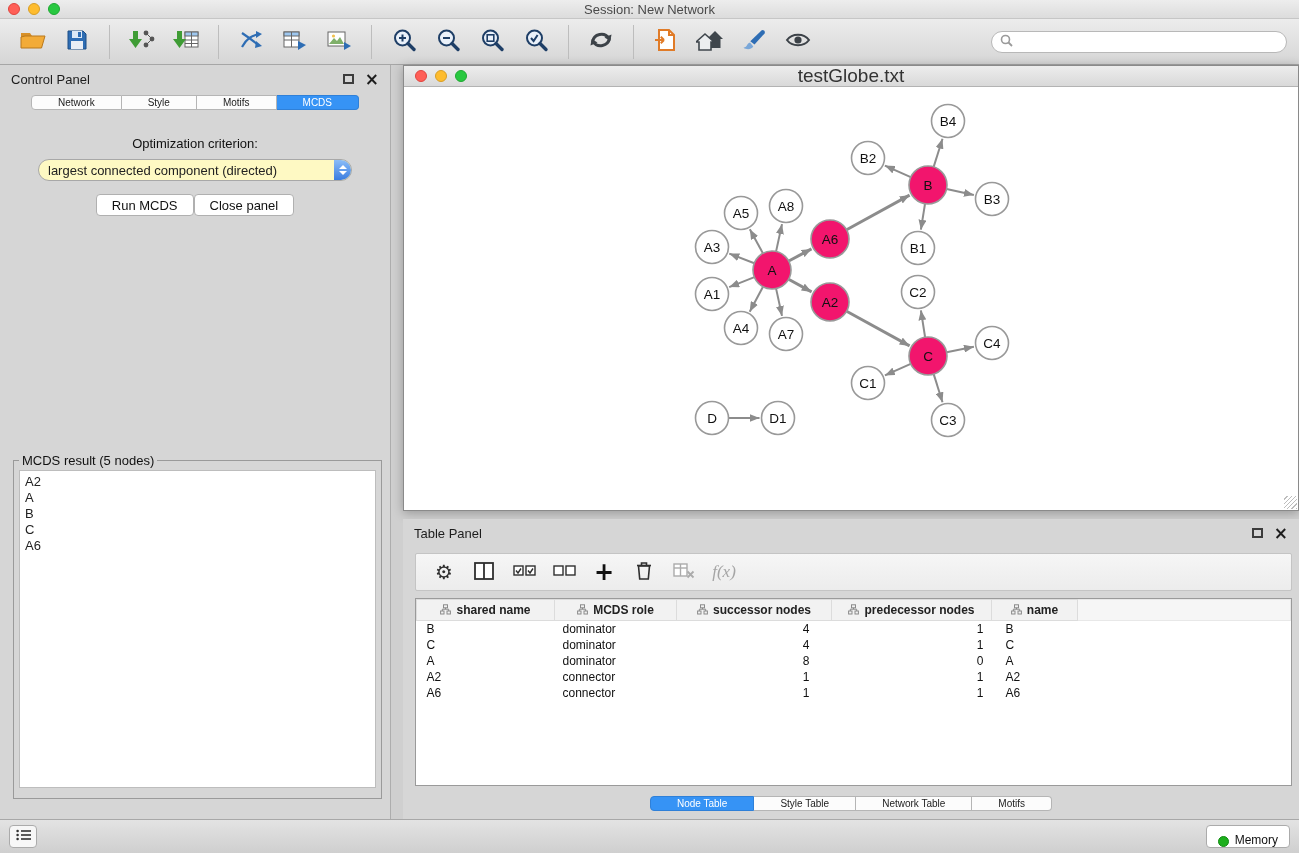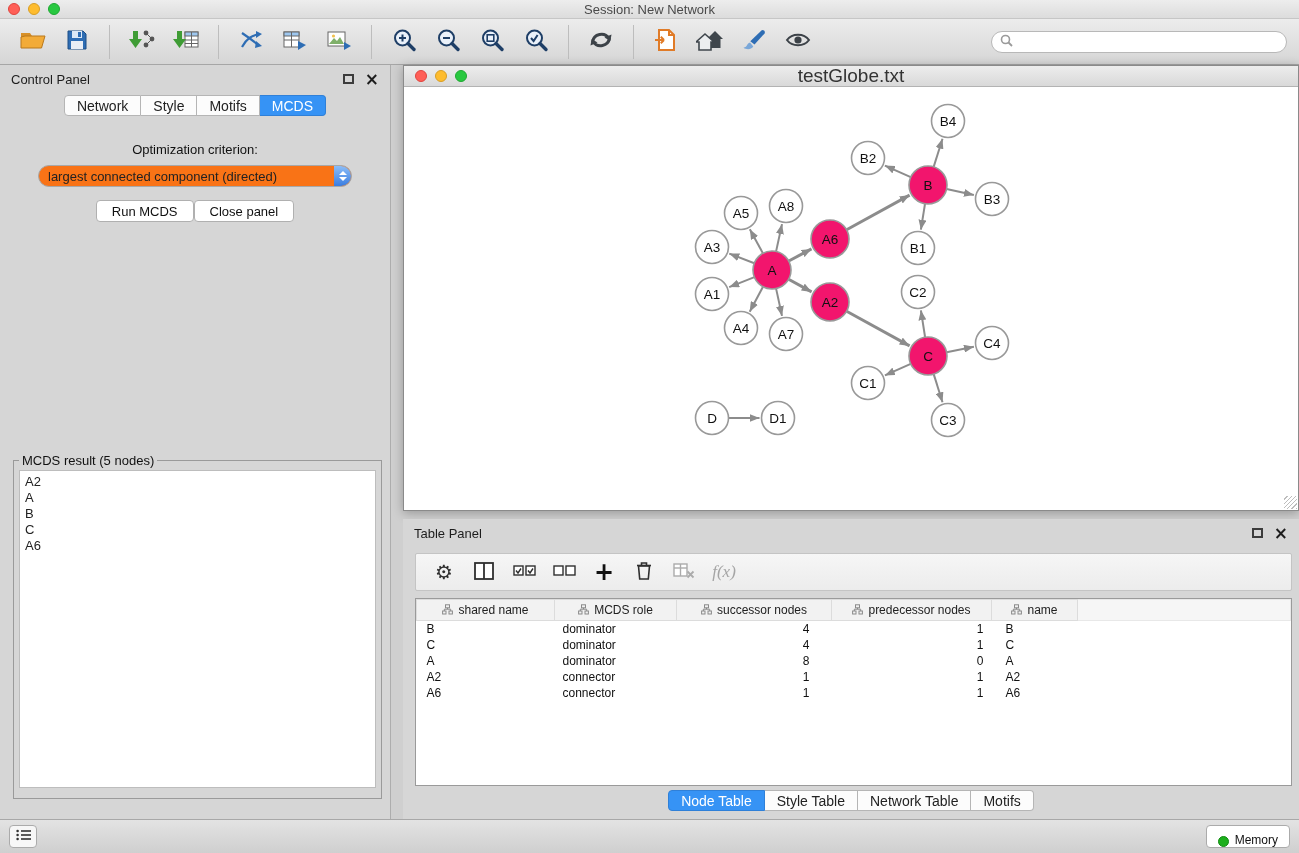--- a/index.html
+++ b/index.html
@@ -23,30 +23,30 @@
   .glyph{font-family:"DejaVu Sans",sans-serif;line-height:1}
   .search-wrap{margin-left:auto;width:296px;height:22px;background:#fff;border:1px solid #b8b8b8;border-radius:12px;display:flex;align-items:center;padding:0 8px;gap:5px}
   .search-wrap input{border:none;outline:none;flex:1;font-size:12px;background:transparent;font-family:"Liberation Sans",sans-serif}
 
   
   .panel-header{height:28px;display:flex;align-items:center;padding:0 11px;font-size:13px;color:#1d1d1d}
   .panel-controls{margin-left:auto;display:flex;gap:11px;align-items:center}
   .float-btn{width:11px;height:10px;border:2px solid #3c3c3c;background:transparent}
   .close-btn{font-size:17px;font-weight:bold;color:#1d1d1d;line-height:1;background:none;border:none;font-family:"DejaVu Sans",sans-serif}
   .seg-tabs{display:flex;justify-content:center}
-  .seg-tab{height:21px;padding:0 12px;background:#fcfcfc;border:1px solid #b5b5b5;border-left:none;display:flex;align-items:center;font-size:14px;color:#222;cursor:default}
+  .seg-tab{height:15px;padding:0 26px;background:#fcfcfc;border:1px solid #b5b5b5;border-left:none;display:flex;align-items:center;font-size:10px;color:#222;cursor:default}
   .seg-tab:first-child{border-left:1px solid #b5b5b5;border-radius:4px 0 0 4px}
   .seg-tab:last-child{border-radius:0 4px 4px 0}
   .seg-tab.active{background:#3693f5;border-color:#2f80d8;color:#fff}
 
   
   .control-panel{position:absolute;left:0;top:65px;width:391px;height:754px;background:#d6d6d6;border-right:1px solid #adadad}
   .cp-tabs{margin-top:2px}
   .opt-label{text-align:center;margin-top:26px;font-size:13px;color:#111}
-  .dropdown{margin:8px auto 0;width:314px;height:22px;background:#f97316;border:1px solid #a8a8a8;border-radius:11px;display:flex;align-items:center;position:relative;padding:0 22px 0 9px;font-size:13px;white-space:nowrap;overflow:hidden}
+  .dropdown{margin:8px auto 0;width:314px;height:22px;background:#fef9c3;border:1px solid #a8a8a8;border-radius:11px;display:flex;align-items:center;position:relative;padding:0 22px 0 9px;font-size:13px;white-space:nowrap;overflow:hidden}
   .dd-btn{position:absolute;right:0;top:0;width:17px;height:20px;background:linear-gradient(#8bbdf8,#3a7de0);border-radius:0 2px 2px 0;display:flex;flex-direction:column;align-items:center;justify-content:center;gap:2px}
   .dd-arrow-up{width:0;height:0;border-left:4px solid transparent;border-right:4px solid transparent;border-bottom:4px solid #fff}
   .dd-arrow-down{width:0;height:0;border-left:4px solid transparent;border-right:4px solid transparent;border-top:4px solid #fff}
   .cp-buttons{display:flex;justify-content:center;gap:0;margin-top:13px}
   .cp-btn{height:22px;padding:0 15px;background:#fff;border:1px solid #b0b0b0;border-radius:4px;font-size:13px;font-family:"Liberation Sans",sans-serif;color:#111}
   .result-box{position:absolute;left:13px;top:388px;width:369px;height:346px;border:1px solid #9a9a9a;padding:2px 5px 8px}
   .result-box legend{font-size:13px;padding:0 3px;color:#111}
   .result-list{background:#fff;border:1px solid #bdbdbd;height:calc(100% - 2px);padding:3px 5px;font-size:13px;line-height:16px;overflow:hidden}
 
   
@@ -56,21 +56,21 @@
   .nw-canvas{position:relative;width:100%;height:423px;background:#fff;overflow:hidden}
   .resize-grip{position:absolute;right:1px;bottom:1px;width:13px;height:13px;background:repeating-linear-gradient(135deg,transparent 0 2px,#bdbdbd 2px 3px)}
 
   
   .table-panel{position:absolute;left:403px;top:519px;width:896px;height:300px;background:#d6d6d6}
   .tp-toolbar{margin:6px 7px 0 12px;height:38px;background:linear-gradient(#f6f6f6,#ececec);border:1px solid #c4c4c4;border-radius:2px;display:flex;align-items:center;padding:0 10px;gap:4px}
   .tp-tool{width:36px;height:32px;display:flex;align-items:center;justify-content:center;background:transparent;border:none}
   .fx{font-family:Liberation Serif, serif;font-style:italic;font-size:17px;color:#a5a5a5}
   .tp-table-wrap{position:absolute;left:12px;right:7px;top:79px;height:188px;background:#fff;border:1px solid #9a9a9a;overflow:hidden}
   table.node-table{border-collapse:collapse;table-layout:fixed;width:100%;font-size:12px}
-  .node-table th{background:#f2f2f2;border:1px solid #dcdcdc;height:21px;font-weight:normal;color:#222;padding:0;font-size:12px;white-space:nowrap}
+  .node-table th{background:#f2f2f2;border:1px solid #dcdcdc;height:21px;font-weight:bold;color:#222;padding:0;font-size:12px;white-space:nowrap}
   .node-table th.filler{background:#f6f6f6;border-color:#e8e8e8}
   .th-icon{display:inline-block;vertical-align:-1px;margin-right:5px}
   .node-table td{height:16px;padding:0 6px;white-space:nowrap;overflow:hidden;color:#111}
   .node-table td.c0{padding-left:10px}
   .node-table td.c1{padding-left:8px}
   .node-table td.c2{text-align:right;padding-right:22px}
   .node-table td.c3{text-align:right;padding-right:8px}
   .node-table td.c4{padding-left:14px}
   .tp-tabs{position:absolute;bottom:8px;left:0;right:0;display:flex;justify-content:center}
 

